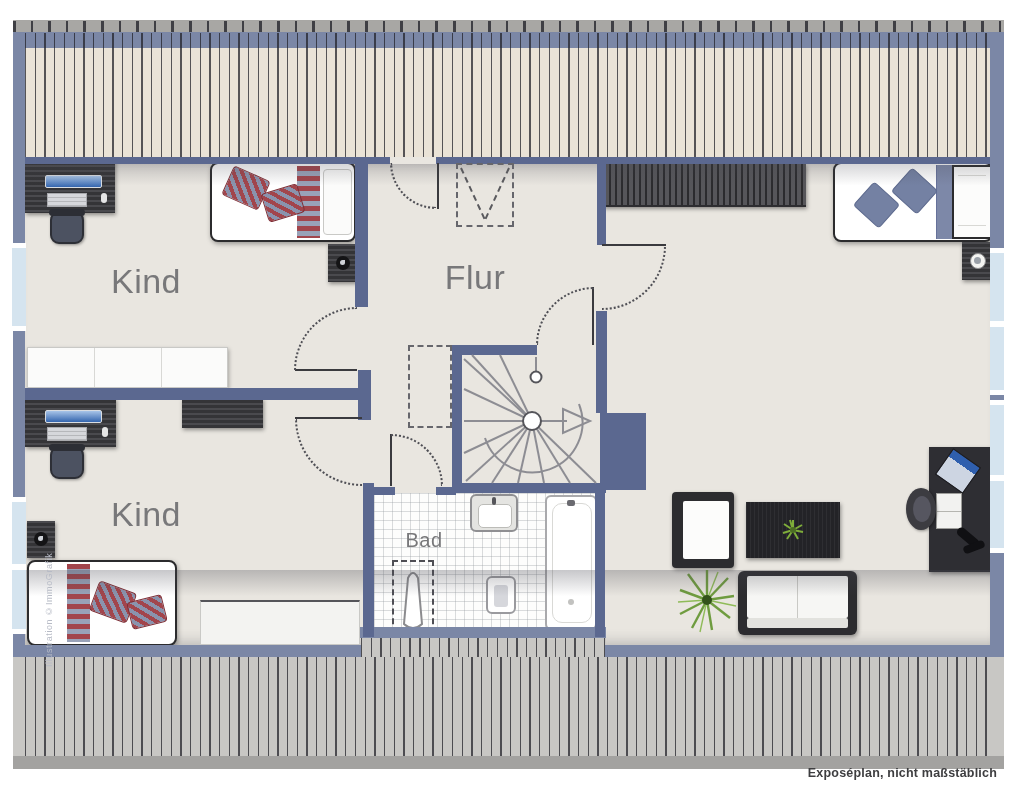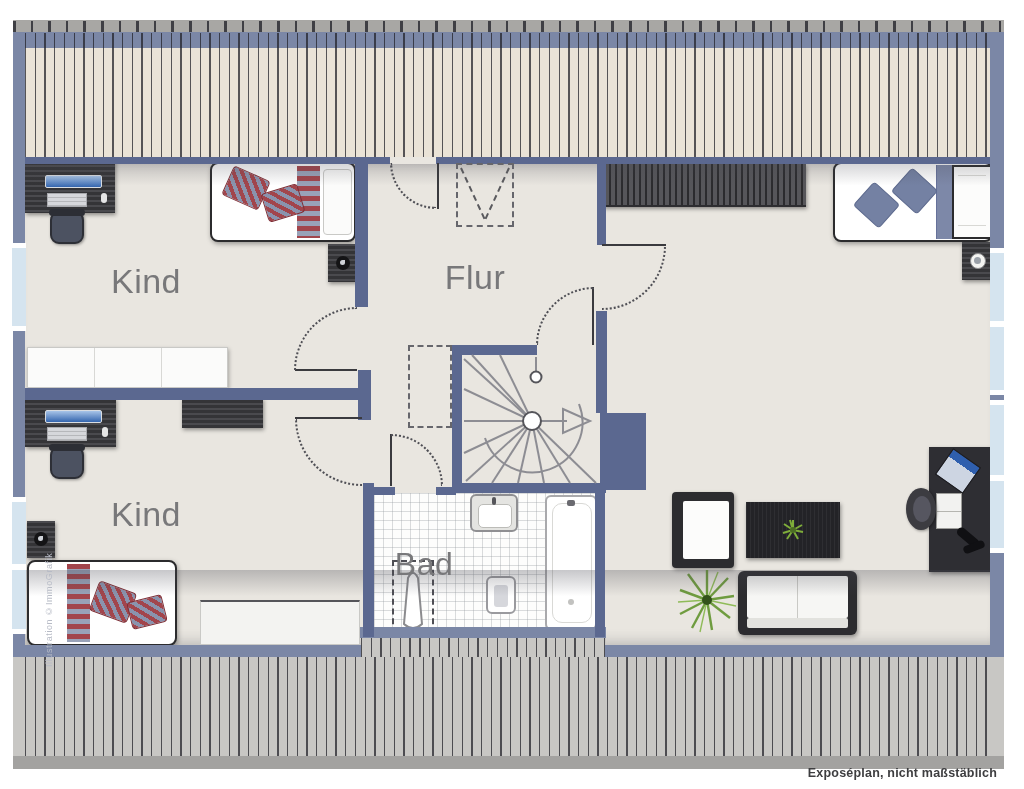--- a/index.html
+++ b/index.html
@@ -288,18 +288,18 @@
 
   <div class="abs leaf" style="left:592px;top:287px;width:2px;height:58px;"></div>
   <div class="abs arc arc-tl" style="left:536px;top:287px;width:58px;height:58px;"></div>
 
   <div class="abs leaf" style="left:390px;top:434px;width:2px;height:52px;"></div>
   <div class="abs arc arc-tr" style="left:391px;top:434px;width:52px;height:52px;"></div>
 
   <div class="room-label" style="left:146px;top:281px;">Kind</div>
   <div class="room-label" style="left:475px;top:277px;">Flur</div>
   <div class="room-label" style="left:146px;top:514px;">Kind</div>
-  <div class="room-label" style="left:424px;top:564px;font-size:32px;">Bad</div>
+  <div class="room-label" style="left:424px;top:540px;font-size:20px;">Bad</div>
 
   <div class="credit" style="left:44px;top:497px;height:170px;">Illustration ©ImmoGrafik</div>
   <div class="caption" style="right:27px;top:766px;">Exposéplan, nicht maßstäblich</div>
 
 </div>
 
 </body></html>

